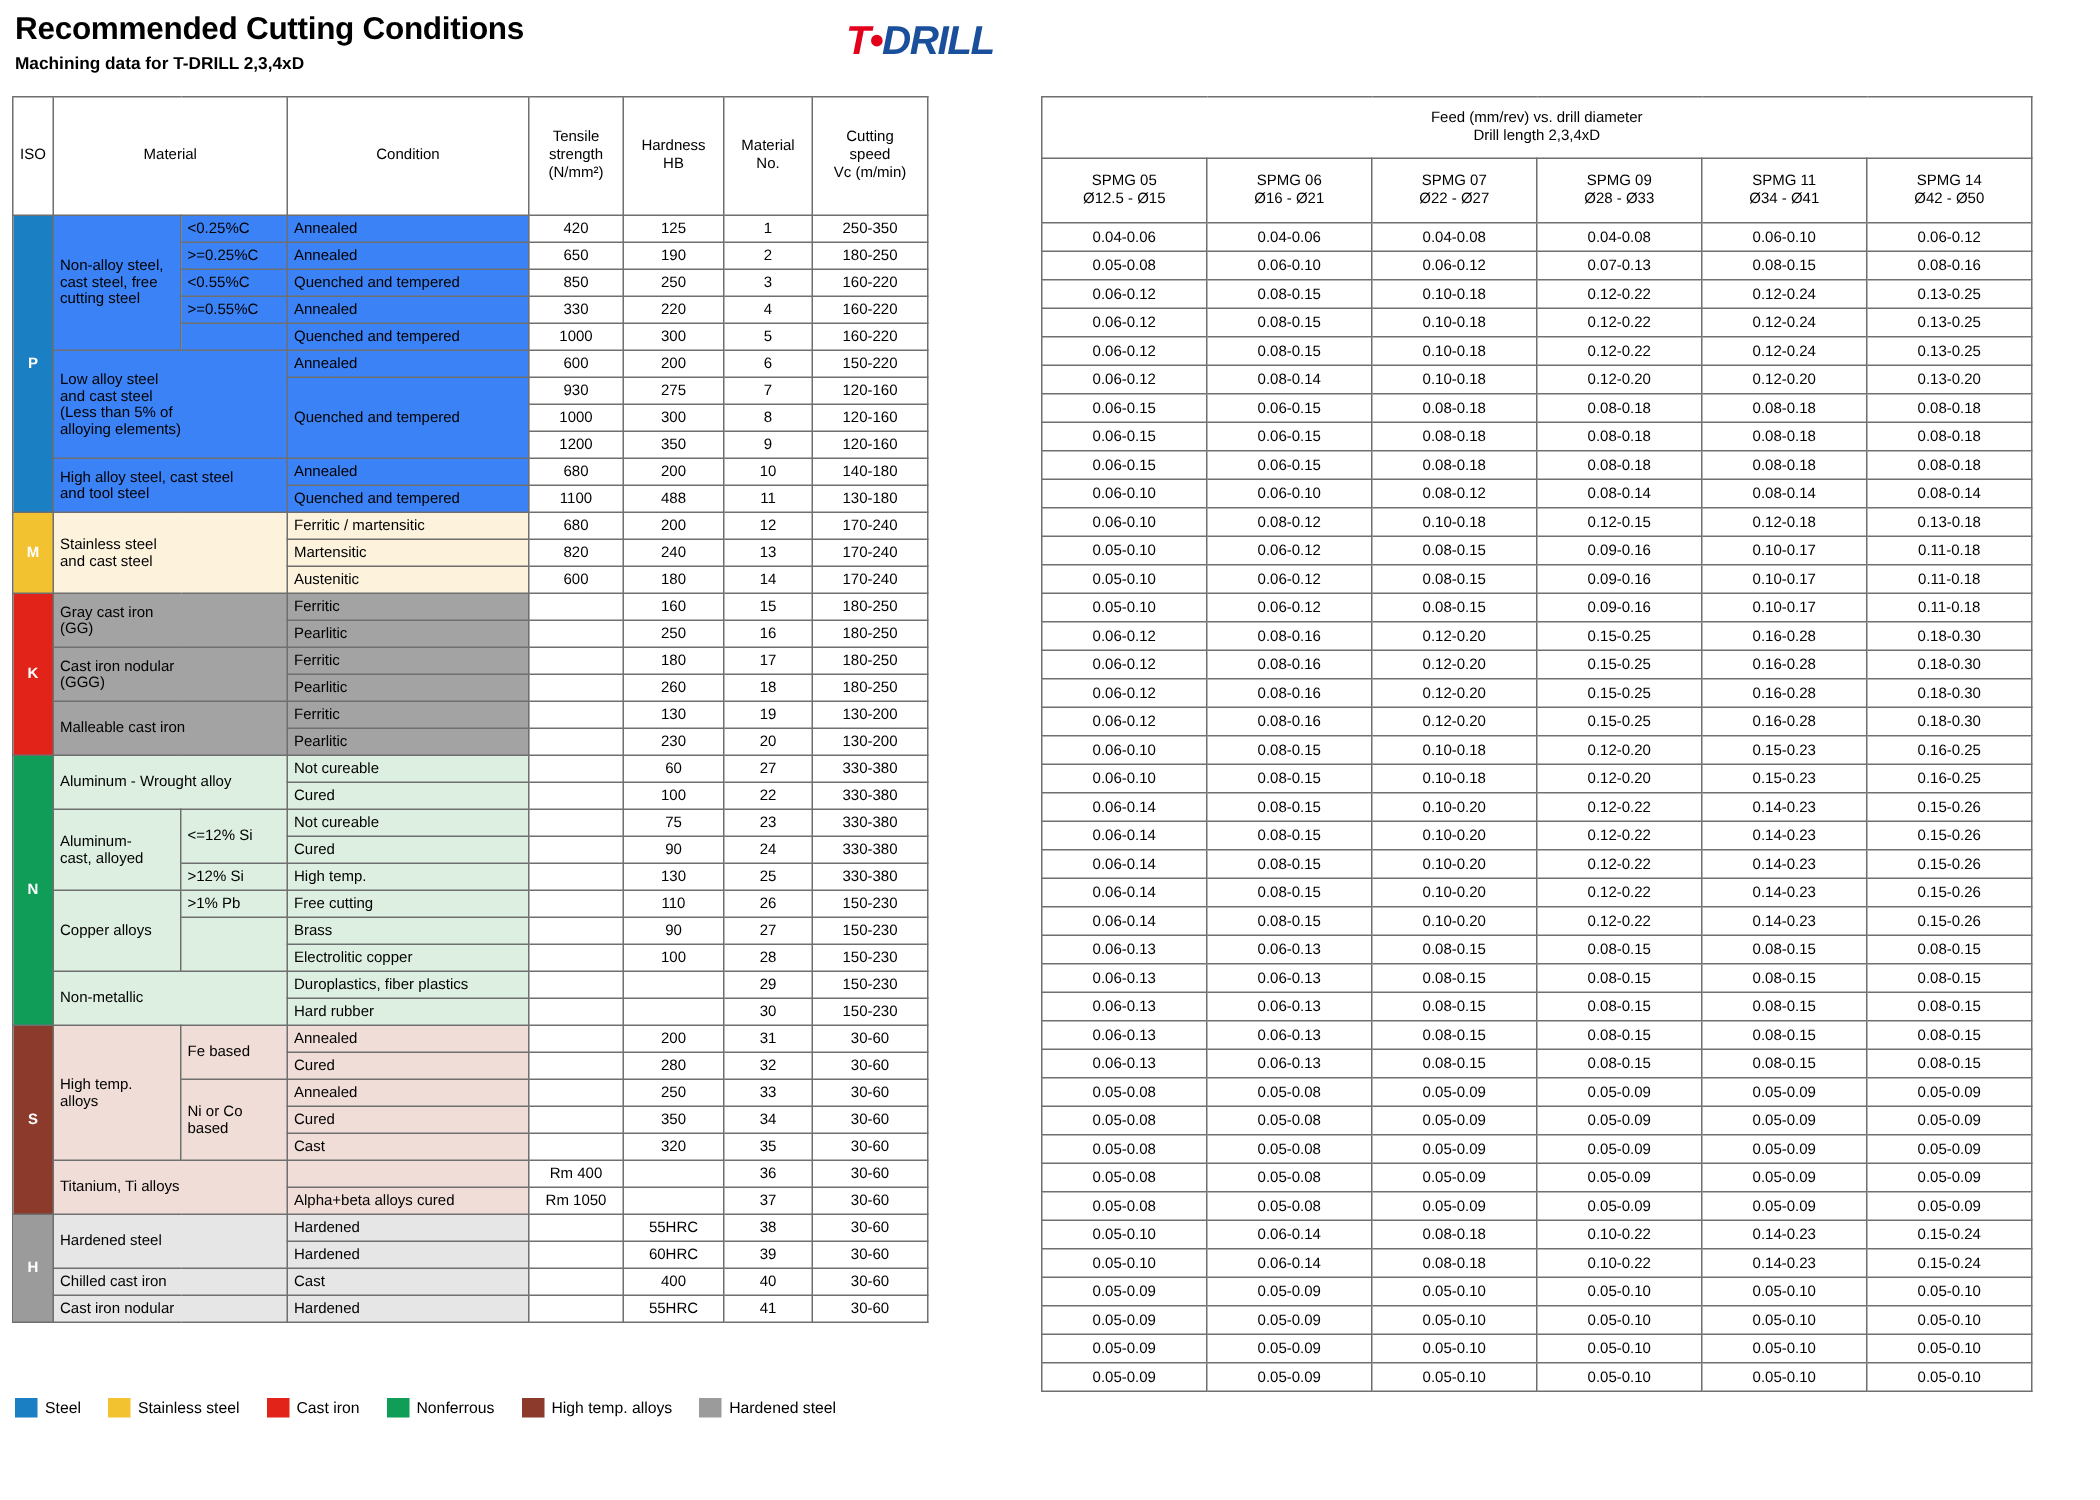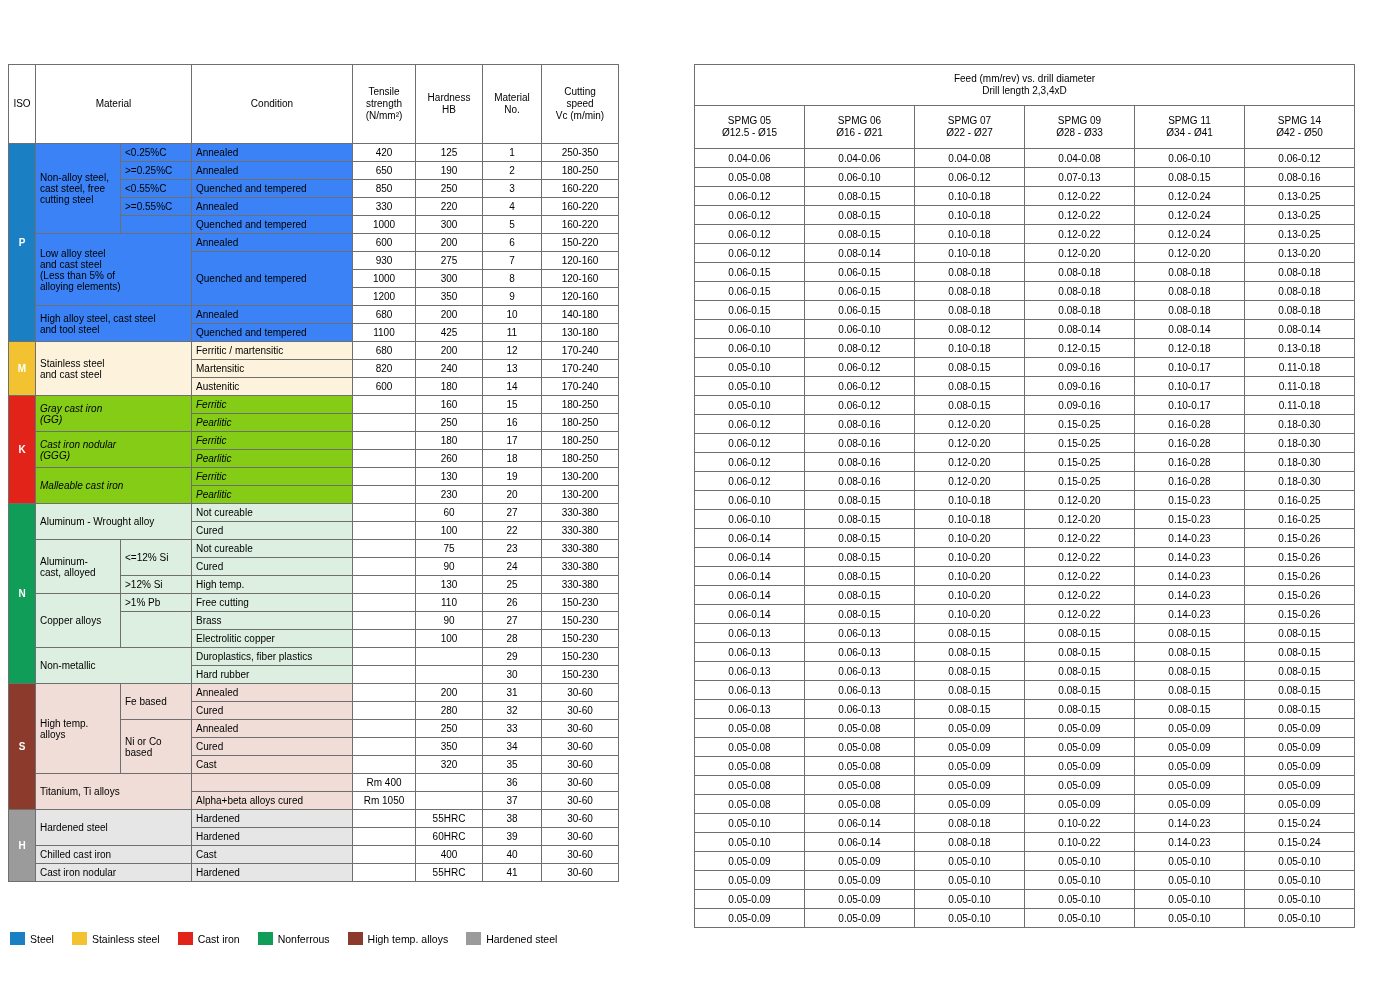--- a/index.html
+++ b/index.html
@@ -42,40 +42,47 @@
   .iso-p{background:#1b7fc4;}
   .iso-m{background:#f2c230;color:#fff;}
   .iso-k{background:#e2231a;}
   .iso-n{background:#0f9d58;}
   .iso-s{background:#8c3a2b;}
   .iso-h{background:#9b9b9b;}
 
   
   .t-p{background:#3b82f6;}
   .t-m{background:#fdf3dd;}
-  .t-k{background:#84cc16;font-style:italic;}
+  .t-k{background:#a3a3a3;}
   .t-n{background:#ddefe1;}
   .t-s{background:#f0ddd7;}
   .t-h{background:#e6e6e6;}
   .white{background:#ffffff;}
   .feedcol{width:105px;text-align:center;}
   .feedrow td{height:18px;text-align:center;background:#fff;}
 
   
   .foot{position:absolute;left:10px;top:932px;width:1380px;}
   .footnote{font-size:10.5px;margin-bottom:7px;}
   .legend{display:flex;align-items:center;gap:6px;font-size:10.5px;}
   .legend .item{display:flex;align-items:center;gap:5px;margin-right:12px;}
   .sw{width:15px;height:13px;display:inline-block;}
 </style>
 </head>
 <body>
 
 <div class="page">
 
+  <div class="hdr">
+    <div class="title">Recommended Cutting Conditions</div>
+    <div class="subtitle">Machining data for T-DRILL 2,3,4xD</div>
+    <div class="logo">
+      <span class="t">T</span><span class="dot">•</span><span class="d">D</span><span class="rill">RILL</span>
+    </div>
+  </div>
 
   <table class="lt">
     <thead>
       <tr>
         <th class="hcell" rowspan="2" style="width:22px">ISO</th>
         <th class="hcell" colspan="2" rowspan="2" style="width:148px">Material</th>
         <th class="hcell" rowspan="2" style="width:156px">Condition</th>
         <th class="hcell" rowspan="2" style="width:58px;height:74px">
           <div>Tensile</div>
           <div>strength</div>
@@ -183,21 +190,21 @@
           </td>
           <td class="l t-p">Annealed</td>
           <td class="c white">680</td>
           <td class="c white">200</td>
           <td class="c white">10</td>
           <td class="c white">140-180</td>
         </tr>
         <tr class="r">
           <td class="l t-p">Quenched and tempered</td>
           <td class="c white">1100</td>
-          <td class="c white">425</td>
+          <td class="c white">488</td>
           <td class="c white">11</td>
           <td class="c white">130-180</td>
         </tr>
         <tr class="r">
           <td class="iso iso-m" rowspan="3">M</td>
           <td class="l t-m" rowspan="3" colspan="2" style="width: 148px;">
             <div>Stainless steel</div>
             <div>and cast steel</div>
           </td>
           <td class="l t-m">Ferritic / martensitic</td>

